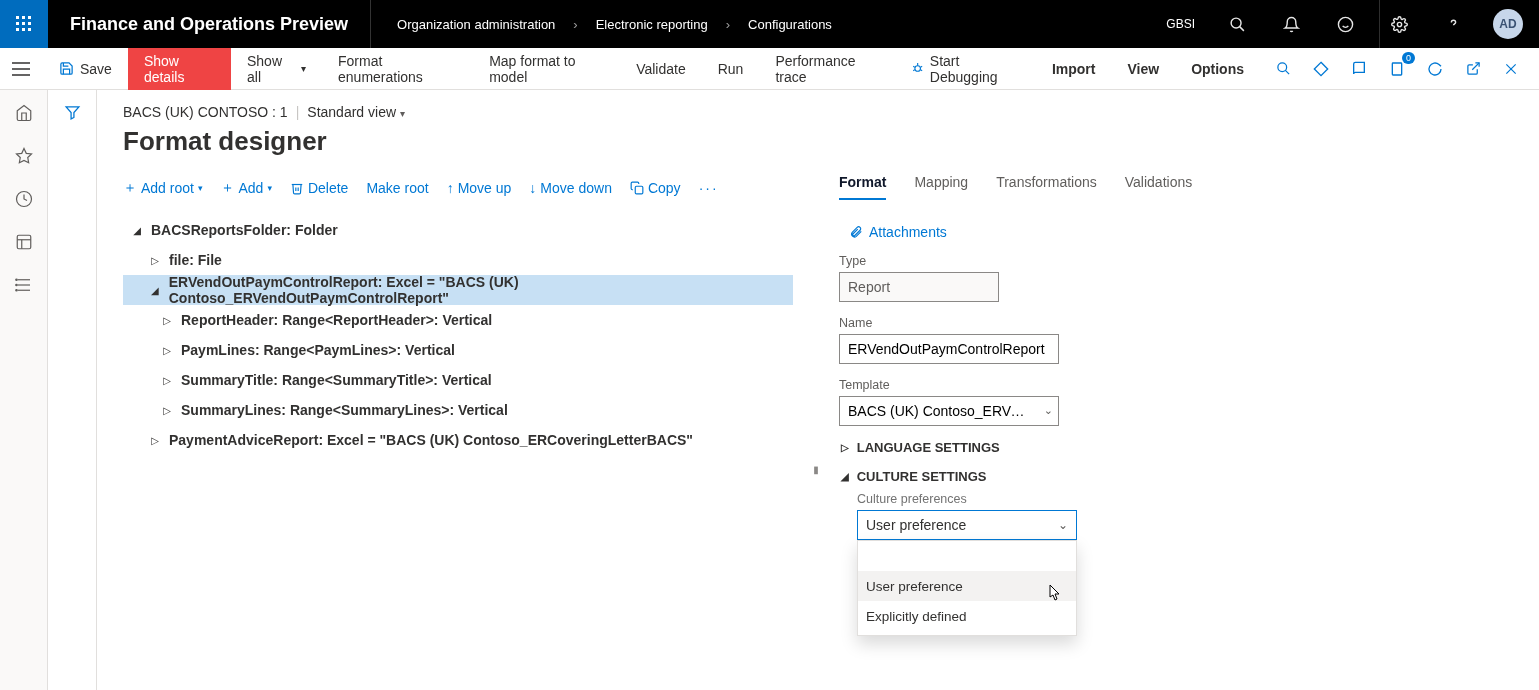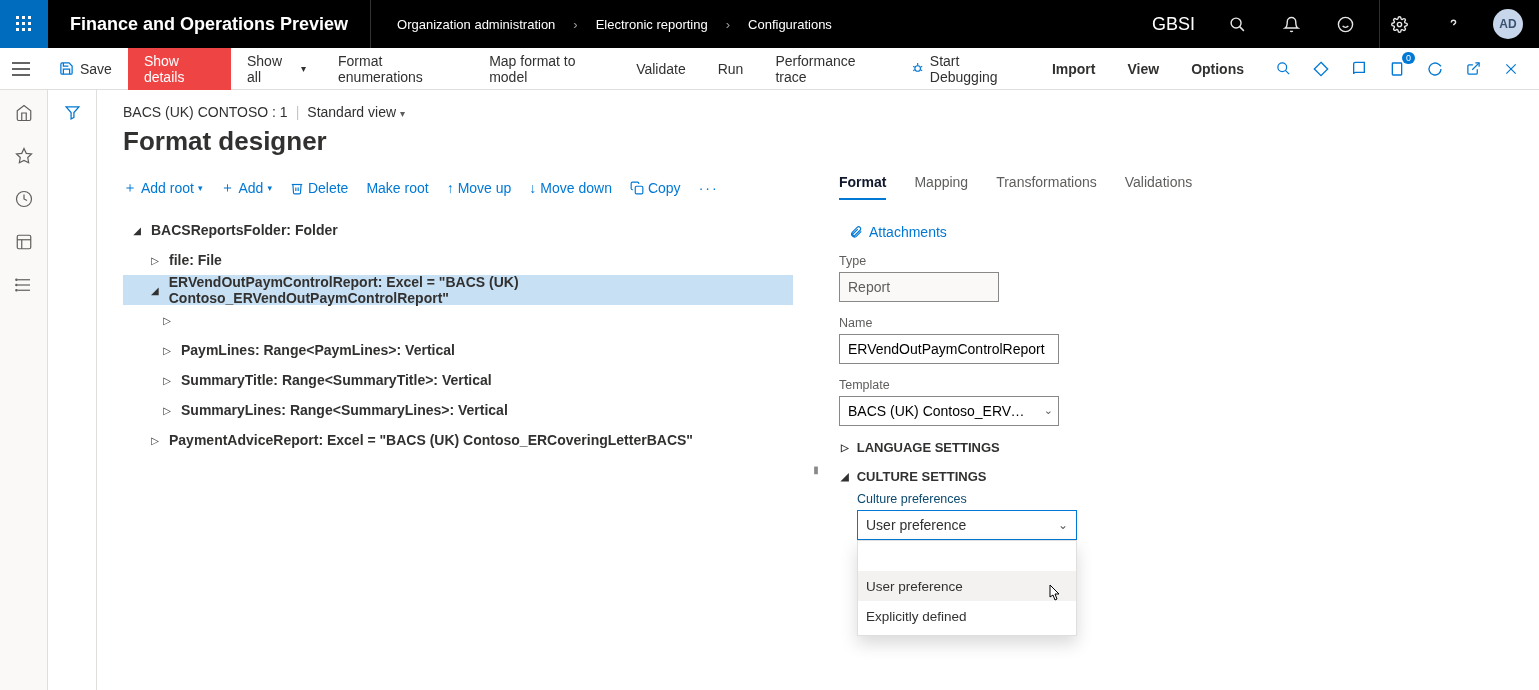--- a/index.html
+++ b/index.html
@@ -8,21 +8,21 @@
   
   .topbar { height: 48px; background: #000; color: #fff; display: flex; align-items: center; }
   .waffle { width: 48px; height: 48px; background: #006cbe; display: flex; align-items: center; justify-content: center; }
   .waffle svg { fill: #fff; }
   .app-title { font-size: 18px; font-weight: 600; padding: 0 22px; height: 48px; display:flex; align-items:center; border-right: 1px solid #333; }
   .breadcrumbs { display: flex; align-items: center; padding-left: 26px; gap: 18px; font-size: 13px; }
   .breadcrumbs .chev { opacity: .6; }
   .topbar-right { margin-left: auto; display: flex; align-items: center; gap: 14px; padding-right: 10px; height:48px; }
   .topbar-icon { width: 40px; height: 48px; display:flex; align-items:center; justify-content:center; opacity:.9; border-left: 1px solid transparent; }
   .topbar-icon.sep { border-left: 1px solid #333; }
-  .company-code { padding: 0 8px; font-size: 18px; }
+  .company-code { padding: 0 8px; font-size: 12px; }
   .avatar { width: 30px; height:30px; border-radius:50%; background:#c7d6ea; color:#3b5273; font-size:12px; font-weight:600; display:flex; align-items:center; justify-content:center; margin:0 6px; }
 
   
   .commandbar { height: 42px; border-bottom: 1px solid #e1dfdd; display:flex; align-items:center; background:#fff; }
   .hamburger { width:48px; display:flex; align-items:center; justify-content:center; height:42px; }
   .cb-item { padding: 0 16px; height:42px; display:flex; align-items:center; gap:6px; font-size:14px; color:#323130; }
   .cb-item.strong { font-weight:600; }
   .cb-item.primary { background:#ef4444; color:#fff; }
   .cb-item .chev-down { font-size:10px; margin-left:2px; }
   .commandbar-right { margin-left:auto; display:flex; align-items:center; gap:10px; padding-right:14px; }
@@ -71,21 +71,21 @@
   .textbox { width:220px; height:30px; border:1px solid #8a8886; padding:0 8px; font-size:14px; background:#fff; }
   .textbox.ro { background:#faf9f8; color:#605e5c; width:160px; }
   .combo { position:relative; width:220px; }
   .combo .textbox { width:100%; text-overflow:ellipsis; padding-right:26px; }
   .combo .caret { position:absolute; right:6px; top:8px; font-size:11px; color:#605e5c; pointer-events:none; }
 
   .section-head { display:flex; align-items:center; gap:8px; font-size:13px; font-weight:700; margin:14px 0 8px 2px; }
   .section-head .tw { font-size:10px; }
 
   .cp-combo { width:220px; border:1px solid #0078d4; height:30px; display:flex; align-items:center; padding:0 8px; justify-content:space-between; font-size:14px; margin-left:18px; }
-  .cp-label { font-size:12.5px; color:#0c4a6e; margin:4px 0 4px 18px; }
+  .cp-label { font-size:12.5px; color:#737373; margin:4px 0 4px 18px; }
 
   .dropdown { width:220px; margin-left:18px; box-shadow:0 8px 16px rgba(0,0,0,.15); border:1px solid #e1dfdd; background:#fff; padding:4px 0; }
   .dropdown .blankrow { height:26px; }
   .dd-item { height:30px; display:flex; align-items:center; padding:0 8px; font-size:13.5px; }
   .dd-item.hover { background:#f3f2f1; }
 
   .cursor { position:absolute; width:20px; height:24px; pointer-events:none; }
 
   .splitter { width:6px; display:flex; align-items:flex-start; justify-content:center; padding-top:360px; color:#8a8886; font-size:10px; }
 
@@ -344,20 +344,21 @@
         <div class="node indent-1">
             <span class="twisty">▷</span>
             <span class="label">file: File</span>
           </div>
         <div class="node indent-1 sel">
             <span class="twisty">◢</span>
             <span class="label">ERVendOutPaymControlReport: Excel = "BACS (UK) Contoso_ERVendOutPaymControlReport"</span>
           </div>
         <div class="node indent-2">
             <span class="twisty">▷</span>
+            <span class="label">ReportHeader: Range&lt;ReportHeader&gt;: Vertical</span>
           </div>
         <div class="node indent-2">
             <span class="twisty">▷</span>
             <span class="label">PaymLines: Range&lt;PaymLines&gt;: Vertical</span>
           </div>
         <div class="node indent-2">
             <span class="twisty">▷</span>
             <span class="label">SummaryTitle: Range&lt;SummaryTitle&gt;: Vertical</span>
           </div>
         <div class="node indent-2">

